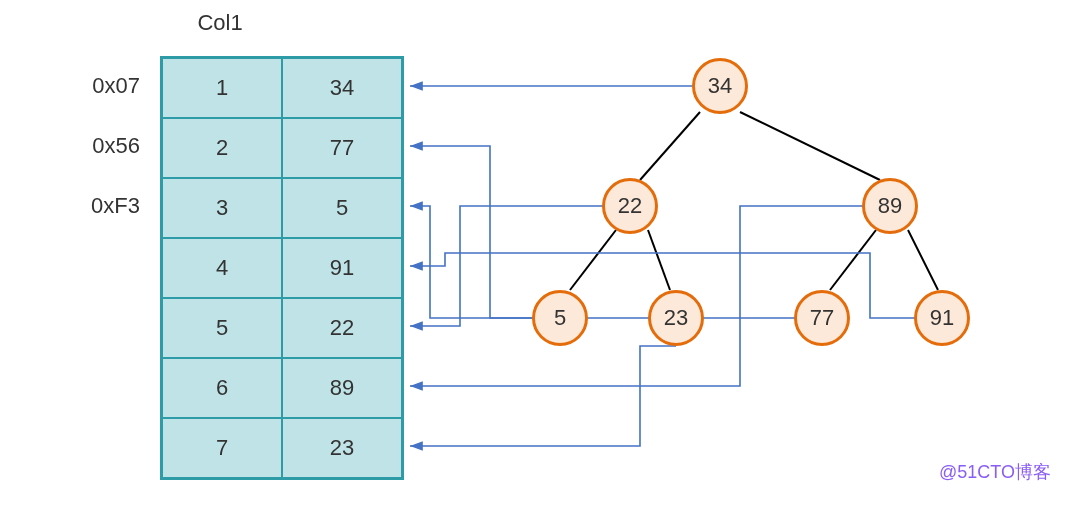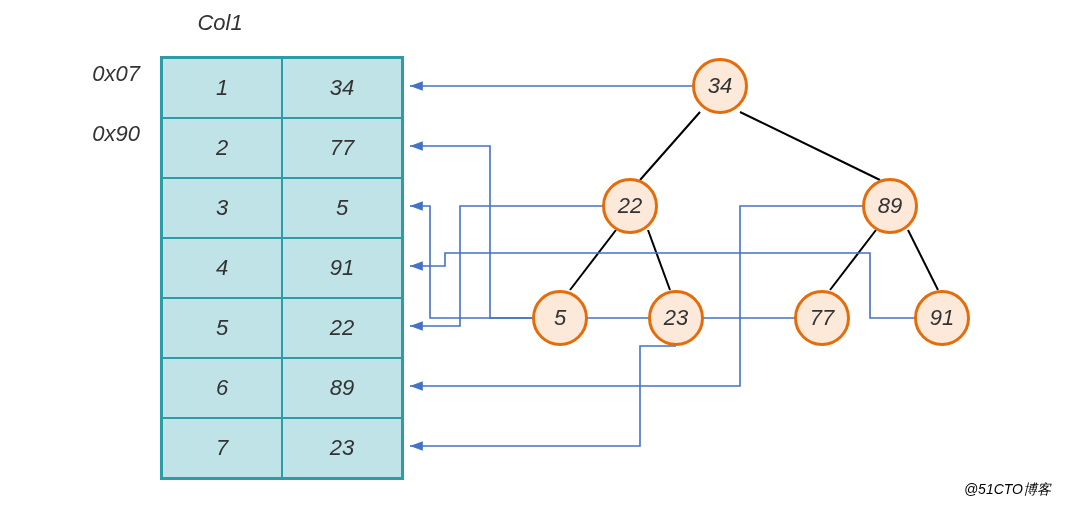--- a/index.html
+++ b/index.html
@@ -11,26 +11,25 @@
     font-family: "Segoe UI", Arial, sans-serif;
     font-size: 22px;
     color: #333;
     position: relative;
     background: #fff;
   }
   .stage {
     position: relative;
     width: 1065px;
     height: 505px;
-    font-style: italic;
   }
   .addr-col {
     position: absolute;
     left: 50px;
-    top: 44px;
+    top: 56px;
     width: 100px;
   }
   .addr {
     height: 60px;
     line-height: 60px;
     text-align: right;
     padding-right: 10px;
   }
   .table {
     position: absolute;
@@ -76,23 +75,23 @@
     background: #fde9d9;
     border: 3px solid #e46c0a;
     display: flex;
     align-items: center;
     justify-content: center;
     font-size: 22px;
   }
   .watermark {
     position: absolute;
     right: 14px;
-    bottom: 6px;
-    font-size: 14px;
-    color: #000000;
+    bottom: 21px;
+    font-size: 18px;
+    color: #8b5cf6;
   }
   svg.lines {
     position: absolute;
     left: 0;
     top: 0;
     width: 1065px;
     height: 505px;
     pointer-events: none;
   }
 </style>
@@ -133,21 +132,22 @@
     <polyline points="916,318 870,318 870,253 445,253 445,266 410,266"></polyline>
   </g>
 </svg>
 
 <div class="headers">
   <div class="hcell">Col1</div>
 </div>
 
 <div class="addr-col">
   <div class="addr">0x07</div>
-  <div class="addr">0x90</div>
+  <div class="addr">0x56</div>
+  <div class="addr">0xF3</div>
 </div>
 
 <div class="table">
   <div class="row">
     <div class="cell">1</div>
     <div class="cell">34</div>
   </div>
   <div class="row">
     <div class="cell">2</div>
     <div class="cell">77</div>

